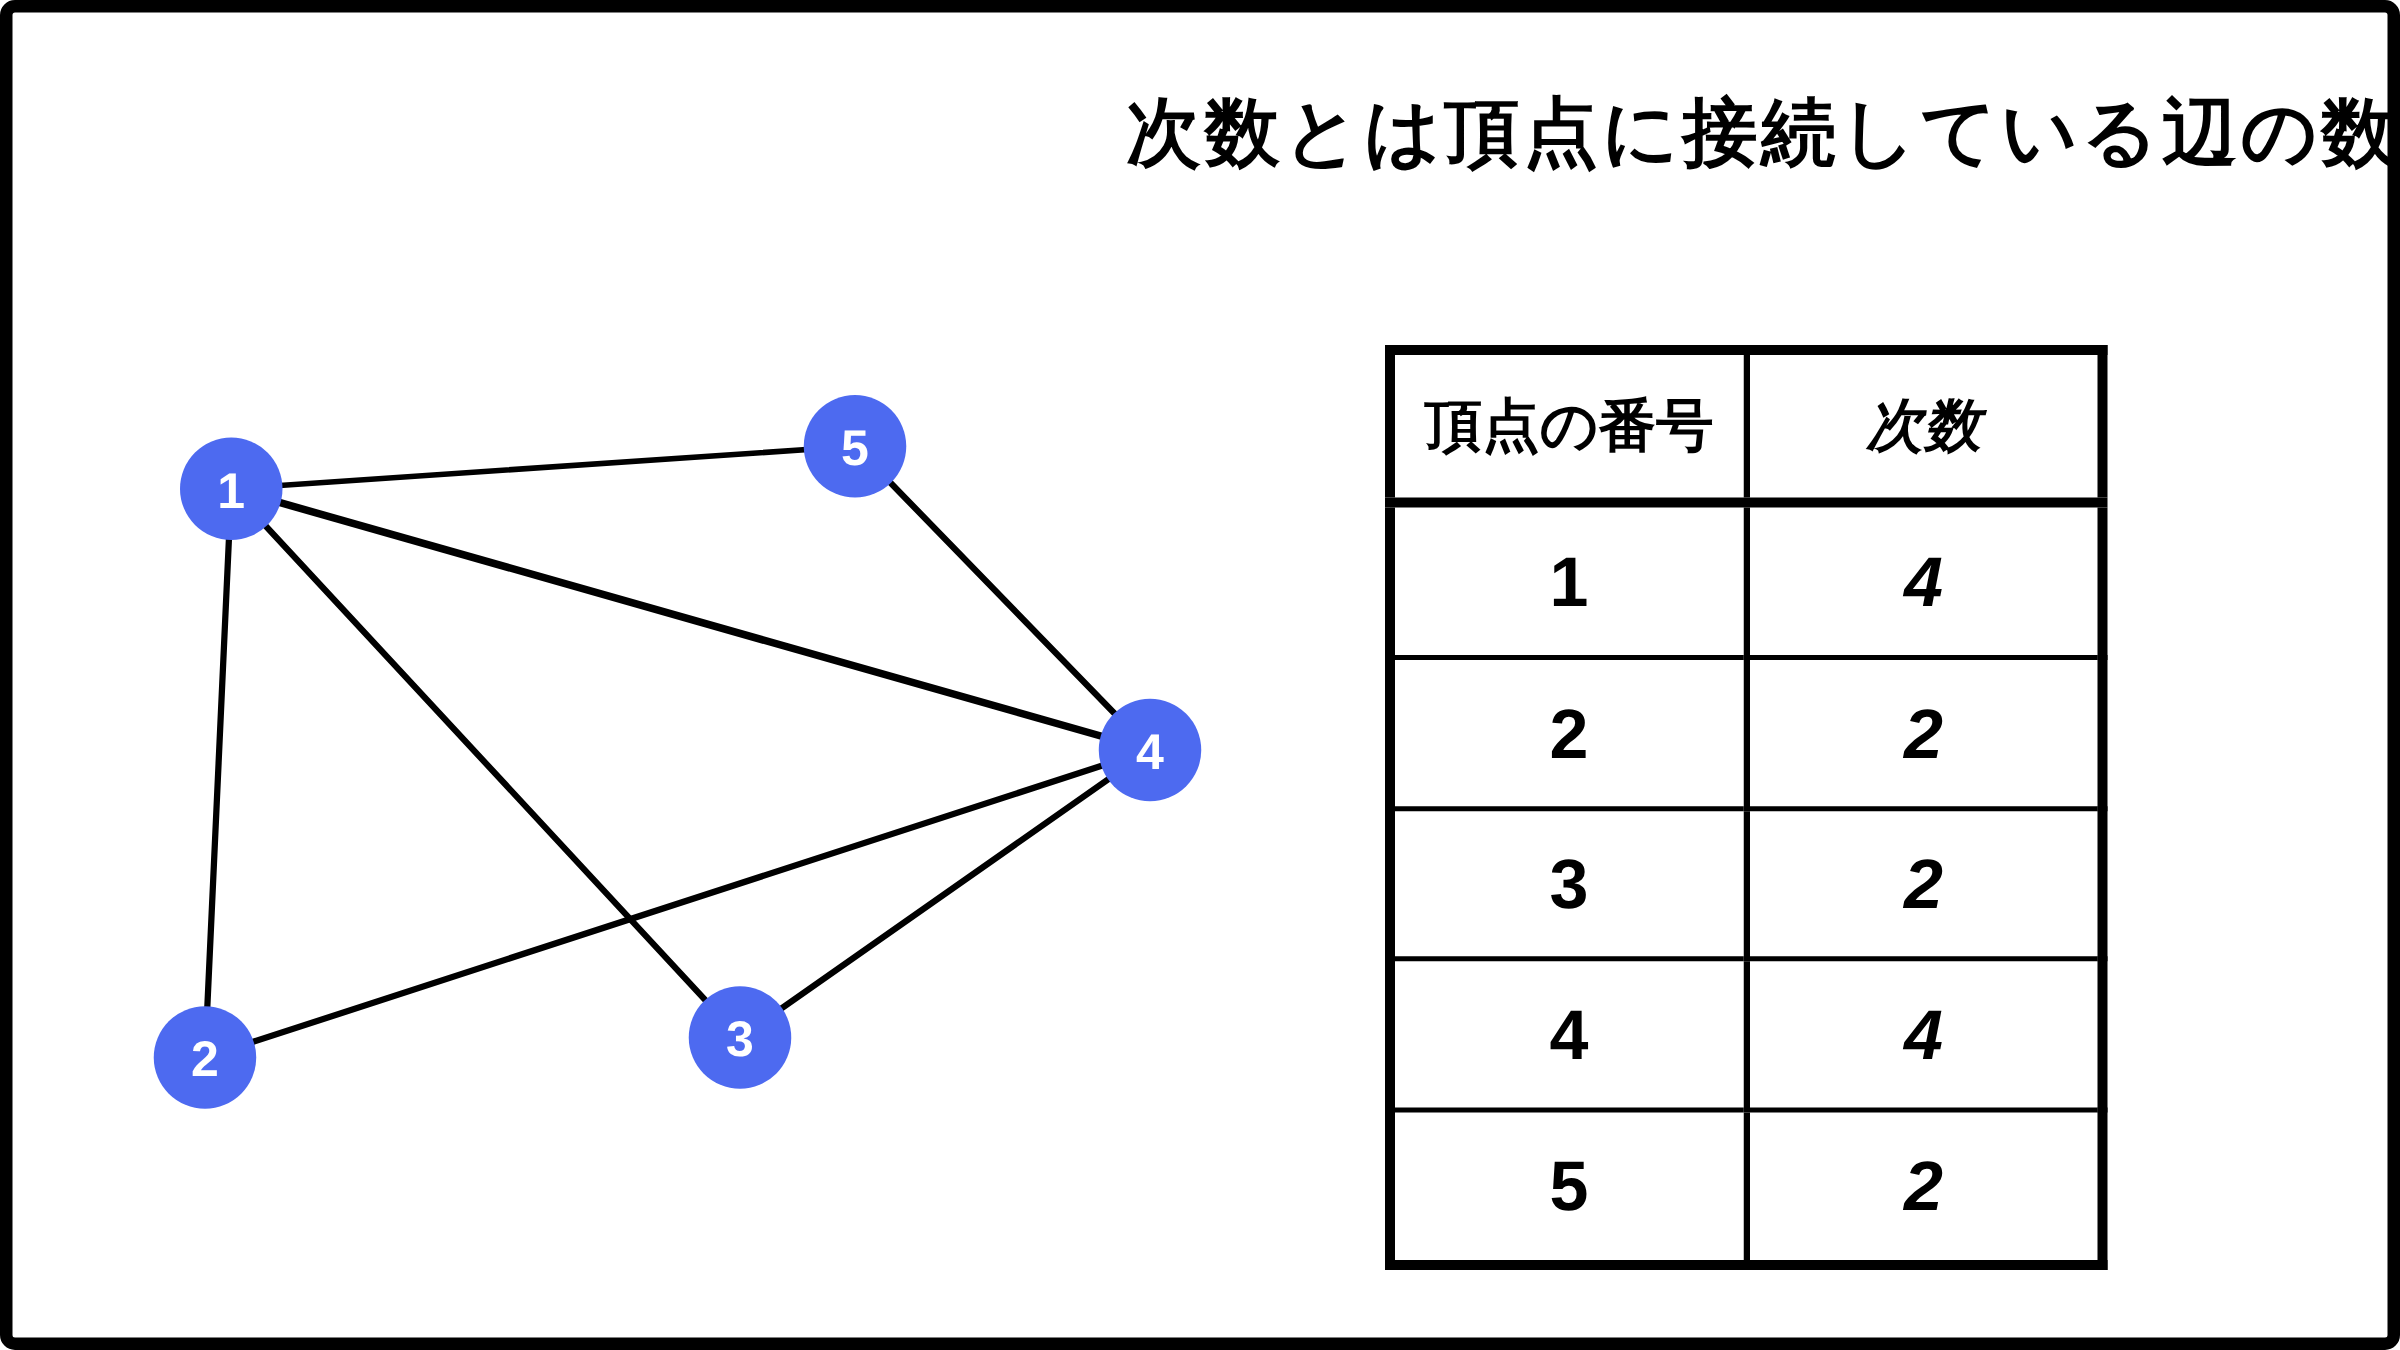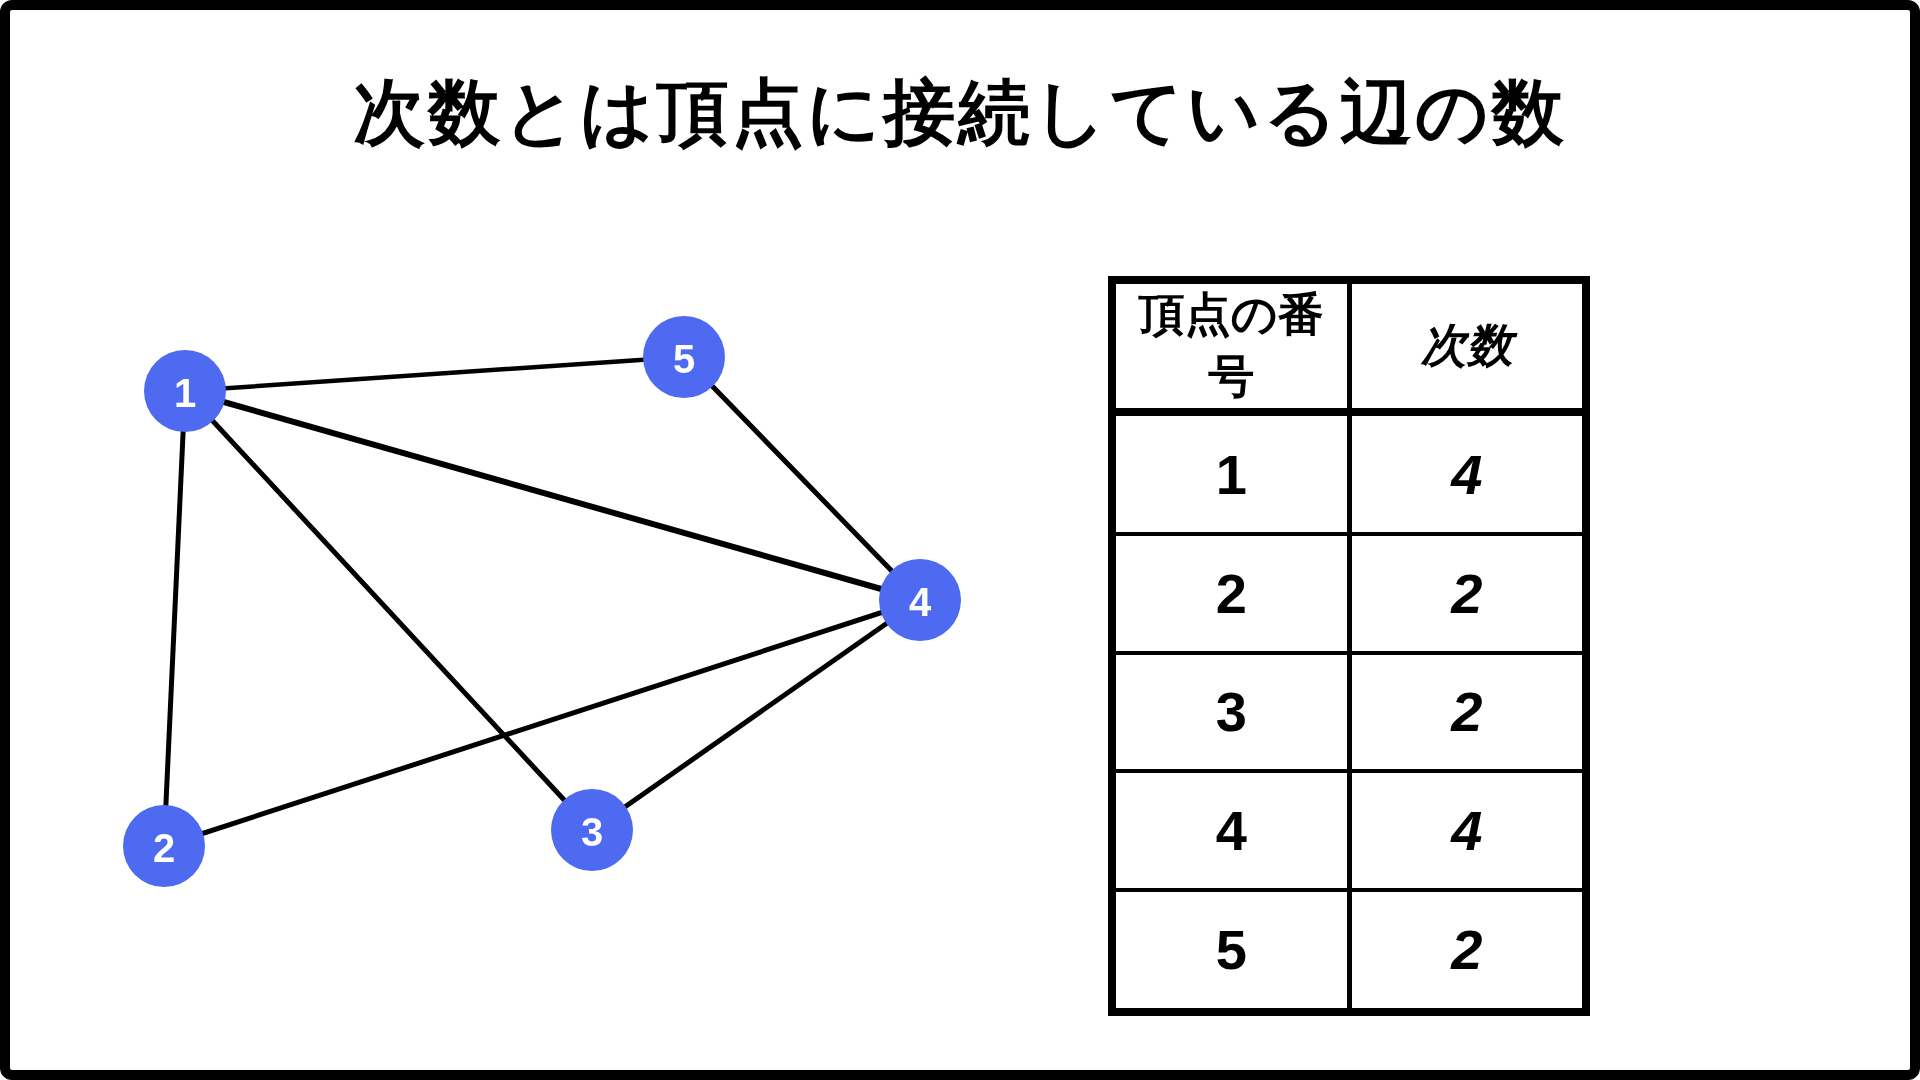--- a/index.html
+++ b/index.html
@@ -14,42 +14,42 @@
     position: absolute; inset: 0;
     border: 10px solid #000000;
     border-radius: 12px;
     pointer-events: none;
     z-index: 10;
   }
   .title {
     position: absolute;
     top: 76px; left: 0;
     width: 100%;
-    text-align: center;
-    font-size: 72px;
+    text-align: right;
+    font-size: 60px;
     font-weight: 900;
     color: #000000;
     letter-spacing: 3px;
     line-height: 1;
     white-space: nowrap;
   }
   .graph {
     position: absolute;
     left: 0; top: 0;
     width: 1920px; height: 1080px;
   }
   .node-label {
     font-family: "Liberation Sans", sans-serif;
     font-size: 40px;
     font-weight: bold;
   }
   .degree-table {
     position: absolute;
     left: 1108px; top: 276px;
-    width: 482px; height: 740px;
+    width: 578px; height: 740px;
     border-collapse: collapse;
     table-layout: fixed;
     border: 8px solid #000000;
     background: #ffffff;
     text-align: center;
   }
   .degree-table th {
     height: 122px;
     font-size: 46px;
     font-weight: 800;

